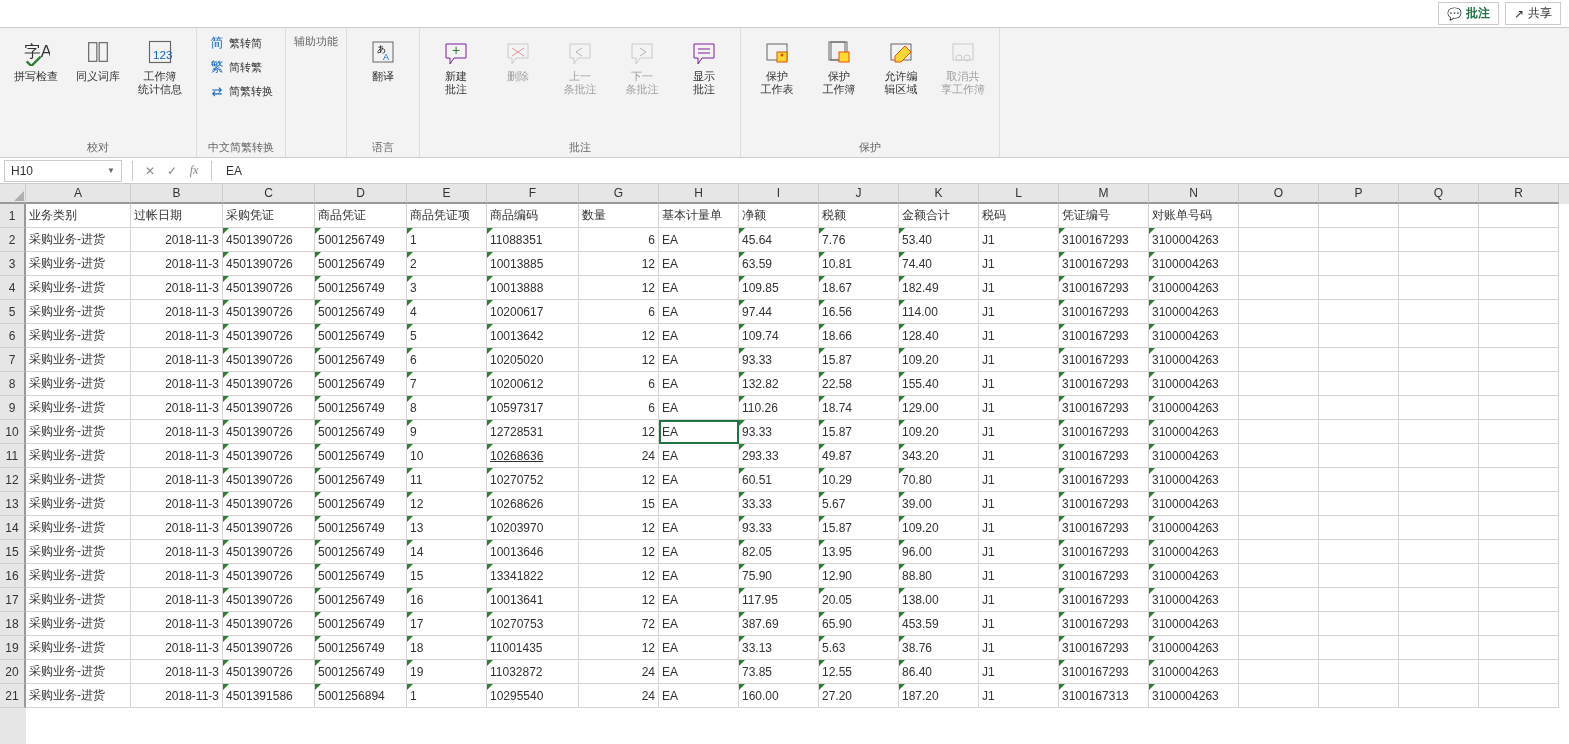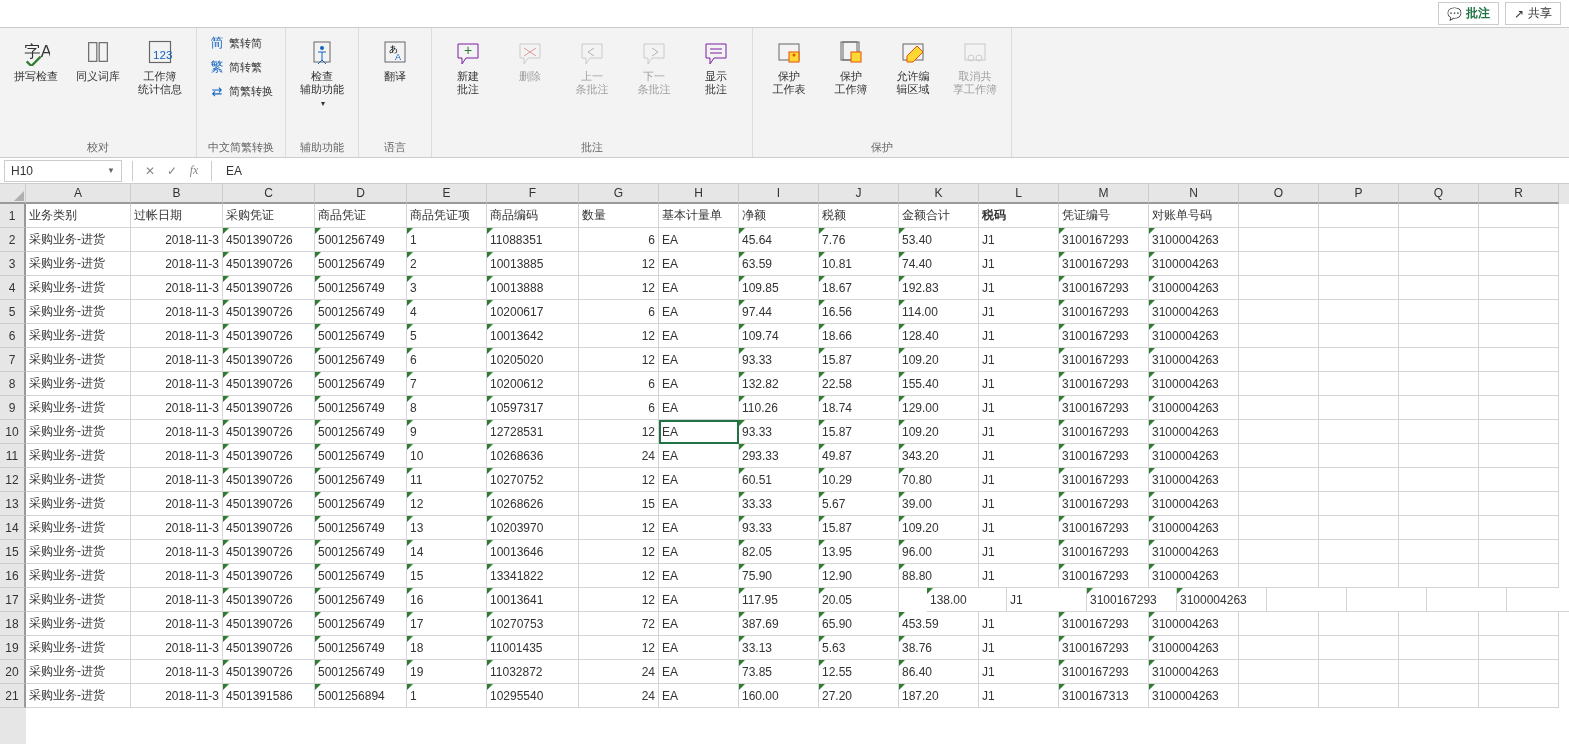--- a/index.html
+++ b/index.html
@@ -110,32 +110,20 @@
             <span class="icon">
               <span style="font-size:13px;color:#1565c0;">⇄</span>
             </span>
             <span>简繁转换</span>
           </div>
         </div>
       </div>
       <div class="ribbon-group-label">中文简繁转换</div>
     </div>
     <div class="ribbon-group">
-      <div class="ribbon-group-body">
-        <div class="ribbon-btn-large">
-          <span class="icon">
-            <svg width="28" height="28">
-              <rect x="6" y="4" width="16" height="20" fill="none" stroke="#666"></rect>
-              <circle cx="14" cy="10" r="2" fill="#1565c0"></circle>
-              <path d="M10 14 L18 14 M14 14 L14 22 M14 22 L10 26 M14 22 L18 26" stroke="#1565c0" fill="none"></path>
-            </svg>
-          </span>
-          <span class="lbl">检查<br>辅助功能 <span class="dropdown-arrow">▾</span></span>
-        </div>
-      </div>
       <div class="ribbon-group-label">辅助功能</div>
     </div>
     <div class="ribbon-group">
       <div class="ribbon-group-body">
         <div class="ribbon-btn-large">
           <span class="icon">
             <svg width="28" height="28">
               <rect x="4" y="4" width="20" height="20" fill="none" stroke="#666"></rect>
               <text x="8" y="14" font-size="9">あ</text>
               <text x="14" y="22" font-size="9" fill="#1565c0">A</text>
@@ -330,21 +318,21 @@
         </div>
         <div class="cell header-row" style="width: 80px;">
           <span>净额</span>
         </div>
         <div class="cell header-row" style="width: 80px;">
           <span>税额</span>
         </div>
         <div class="cell header-row" style="width: 80px;">
           <span>金额合计</span>
         </div>
-        <div class="cell header-row" style="width: 80px; font-weight: bold;">
+        <div class="cell header-row" style="width: 80px;">
           <span>税码</span>
         </div>
         <div class="cell header-row" style="width: 90px;">
           <span>凭证编号</span>
         </div>
         <div class="cell header-row" style="width: 90px;">
           <span>对账单号码</span>
         </div>
         <div class="cell header-row" style="width: 80px;">
           <span></span>
@@ -521,21 +509,21 @@
         <div class="cell" style="width: 80px;">
           <span class="tri"></span>
           <span>109.85</span>
         </div>
         <div class="cell" style="width: 80px;">
           <span class="tri"></span>
           <span>18.67</span>
         </div>
         <div class="cell" style="width: 80px;">
           <span class="tri"></span>
-          <span>192.83</span>
+          <span>182.49</span>
         </div>
         <div class="cell" style="width: 80px;">
           <span>J1</span>
         </div>
         <div class="cell" style="width: 90px;">
           <span class="tri"></span>
           <span>3100167293</span>
         </div>
         <div class="cell" style="width: 90px;">
           <span class="tri"></span>
@@ -956,21 +944,21 @@
           <span>4501390726</span>
         </div>
         <div class="cell" style="width: 92px;">
           <span class="tri"></span>
           <span>5001256749</span>
         </div>
         <div class="cell" style="width: 80px;">
           <span class="tri"></span>
           <span>10</span>
         </div>
-        <div class="cell" style="width: 92px;">
+        <div class="cell" style="width: 92px; text-decoration: underline;">
           <span class="tri"></span>
           <span>10268636</span>
         </div>
         <div class="cell ralign" style="width: 80px;">
           <span>24</span>
         </div>
         <div class="cell" style="width: 80px;">
           <span>EA</span>
         </div>
         <div class="cell" style="width: 80px;">
@@ -1364,21 +1352,21 @@
           <span>EA</span>
         </div>
         <div class="cell" style="width: 80px;">
           <span class="tri"></span>
           <span>117.95</span>
         </div>
         <div class="cell" style="width: 80px;">
           <span class="tri"></span>
           <span>20.05</span>
         </div>
-        <div class="cell" style="width: 80px; margin-left: 28px;">
+        <div class="cell" style="width: 80px;">
           <span class="tri"></span>
           <span>138.00</span>
         </div>
         <div class="cell" style="width: 80px;">
           <span>J1</span>
         </div>
         <div class="cell" style="width: 90px;">
           <span class="tri"></span>
           <span>3100167293</span>
         </div>

